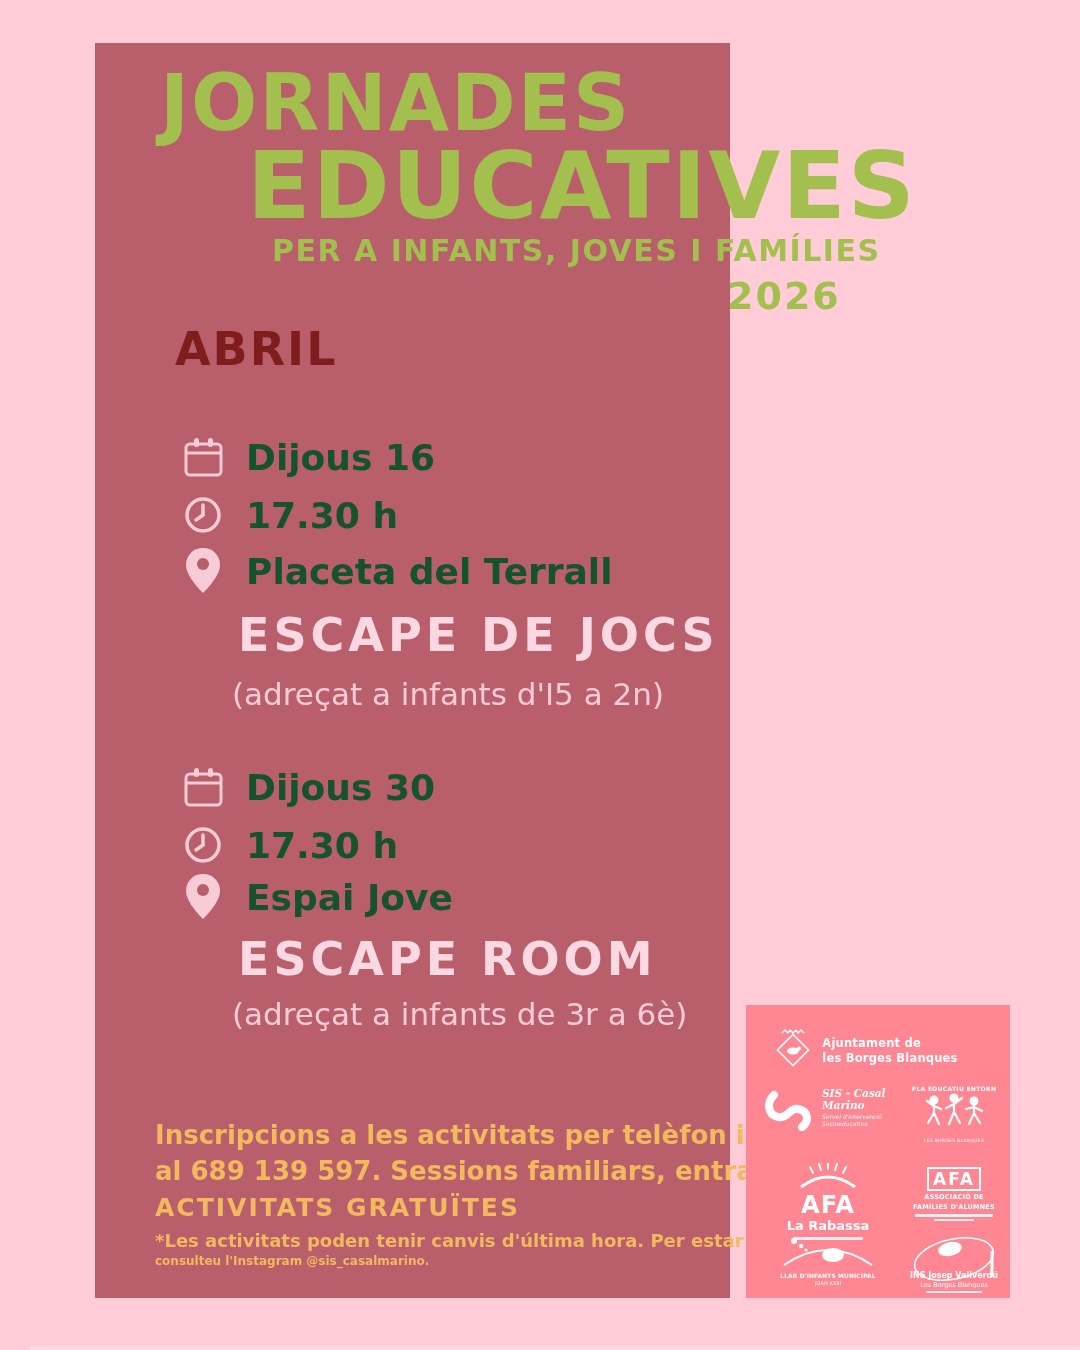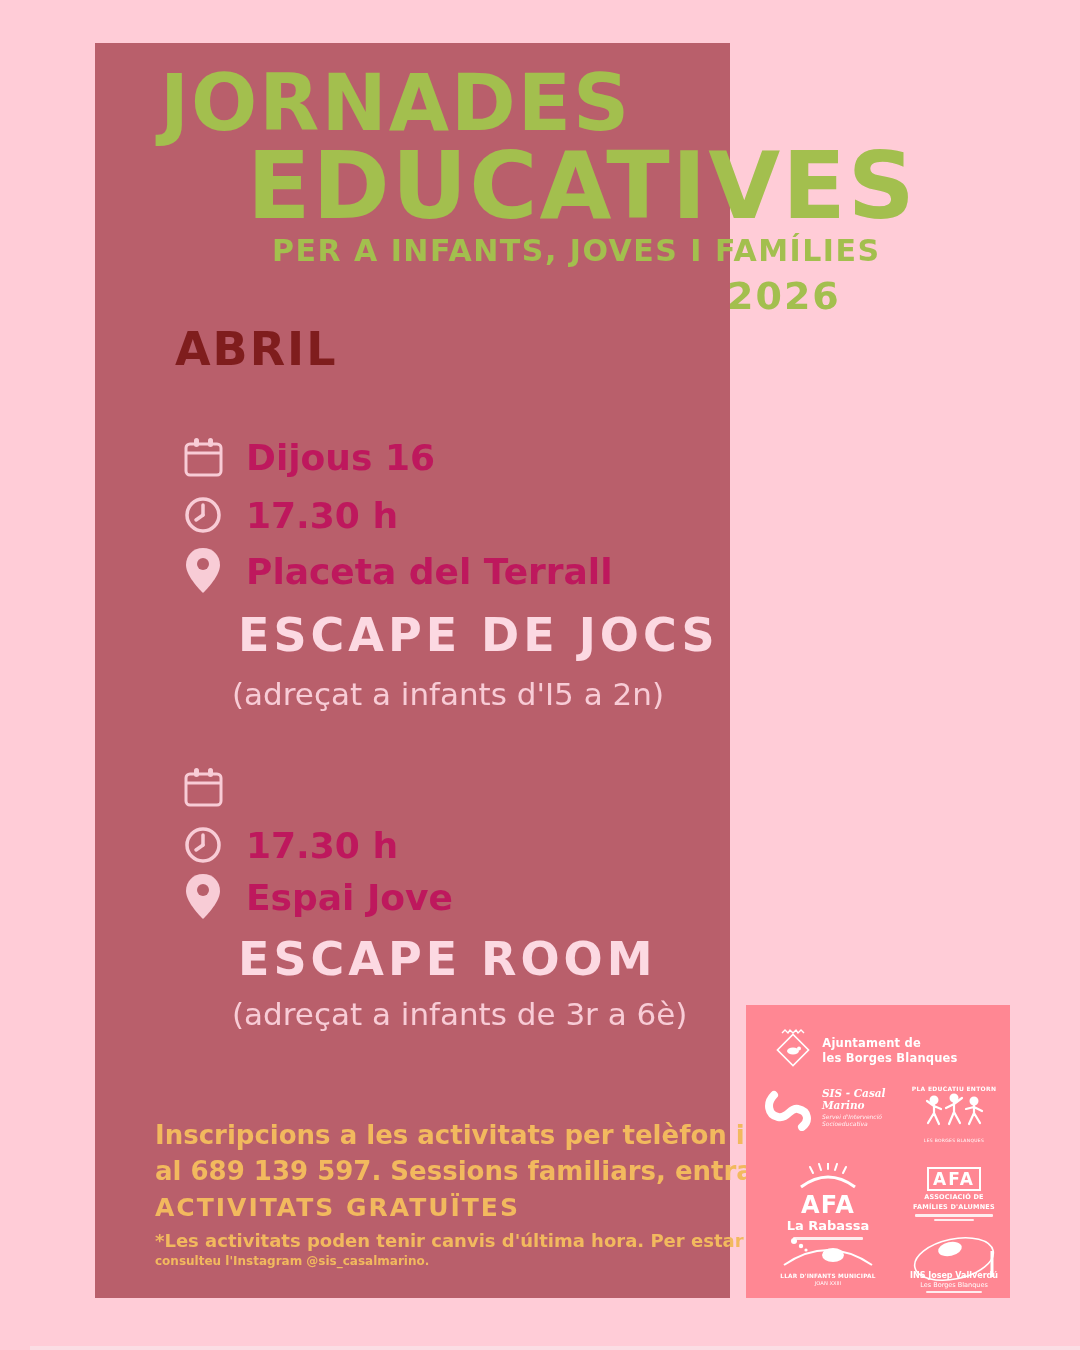--- a/index.html
+++ b/index.html
@@ -20,21 +20,21 @@
   .t-green{color:#a3bf4e;font-weight:bold;line-height:1;white-space:nowrap;}
   .title1{left:160px;top:64px;font-size:78px;letter-spacing:2px;}
   .title2{left:247px;top:140px;font-size:93px;letter-spacing:2px;}
   .tagline{left:252px;top:236px;font-size:30px;letter-spacing:1.5px;margin-left:20px;}
   .year{left:727px;top:277px;font-size:38px;letter-spacing:2px;}
 
   
   .month{left:175px;top:322px;font-size:46px;font-weight:bold;letter-spacing:2px;color:#7f1d1d;}
 
   
-  .row{display:flex;align-items:center;gap:20px;color:#be185d;
+  .row{display:flex;align-items:center;gap:20px;color:#14532d;
        font-size:36px;font-weight:600;white-space:nowrap;}
   .row .ic{width:46px;height:46px;flex:0 0 46px;display:flex;align-items:center;justify-content:center;}
   .e1-date{left:180px;top:434px;}
   .e1-time{left:180px;top:492px;}
   .e1-place{left:180px;top:548px;}
   .e2-date{left:180px;top:764px;}
   .e2-time{left:180px;top:822px;}
   .e2-place{left:180px;top:874px;}
 
   .activity{color:#fcd9e2;font-weight:bold;font-size:46px;letter-spacing:4px;white-space:nowrap;}
@@ -133,20 +133,21 @@
 
   <div class="abs row e2-date">
     <span class="ic">
       <svg width="44" height="44" viewBox="0 0 44 44">
         <rect x="13" y="3" width="5" height="9" rx="2.5" fill="#f8ccd6"></rect>
         <rect x="27" y="3" width="5" height="9" rx="2.5" fill="#f8ccd6"></rect>
         <rect x="5" y="9" width="35" height="31" rx="4" fill="none" stroke="#f8ccd6" stroke-width="3"></rect>
         <line x1="5" y1="18" x2="40" y2="18" stroke="#f8ccd6" stroke-width="3"></line>
       </svg>
     </span>
+    <span>Dijous 30</span>
   </div>
   <div class="abs row e2-time">
     <span class="ic">
       <svg width="42" height="42" viewBox="0 0 42 42">
         <circle cx="21" cy="21" r="16" fill="none" stroke="#f8ccd6" stroke-width="3.5"></circle>
         <line x1="21" y1="21" x2="21" y2="11" stroke="#f8ccd6" stroke-width="3.5" stroke-linecap="round"></line>
         <line x1="21" y1="21" x2="14" y2="26" stroke="#f8ccd6" stroke-width="3.5" stroke-linecap="round"></line>
       </svg>
     </span>
     <span>17.30 h</span>

